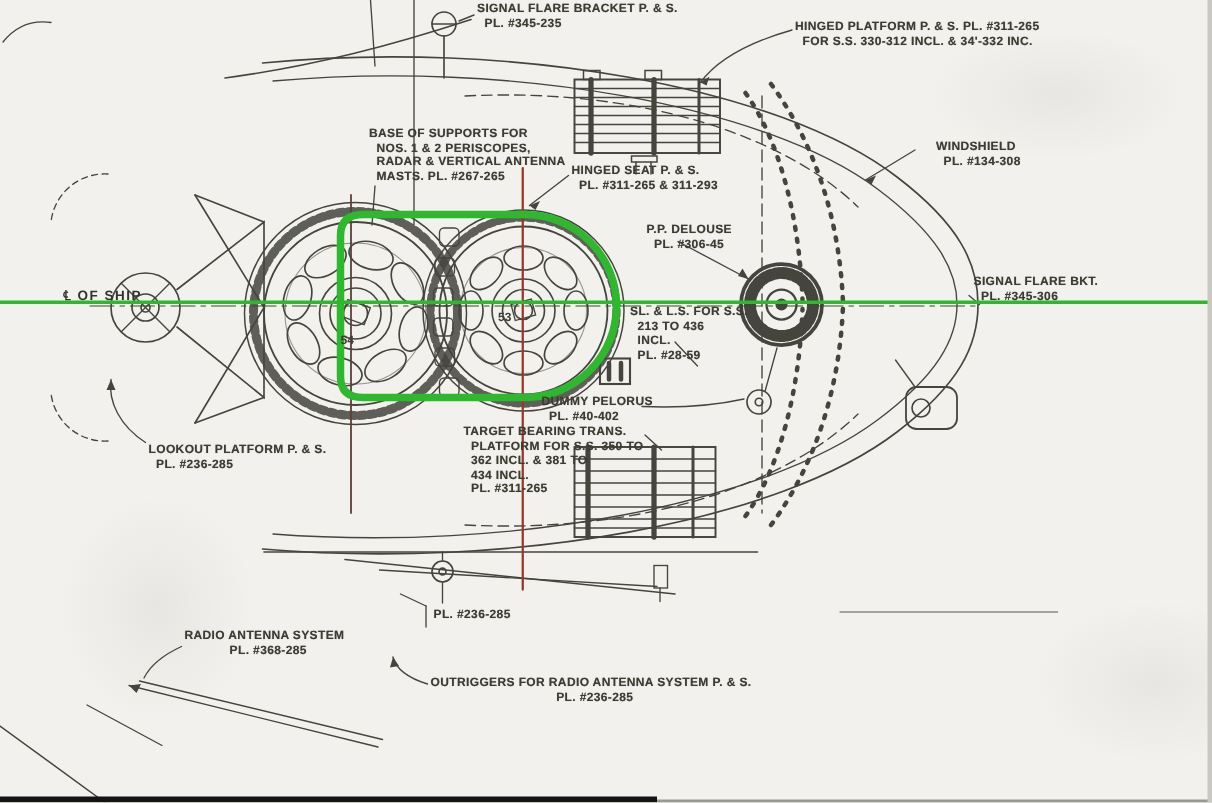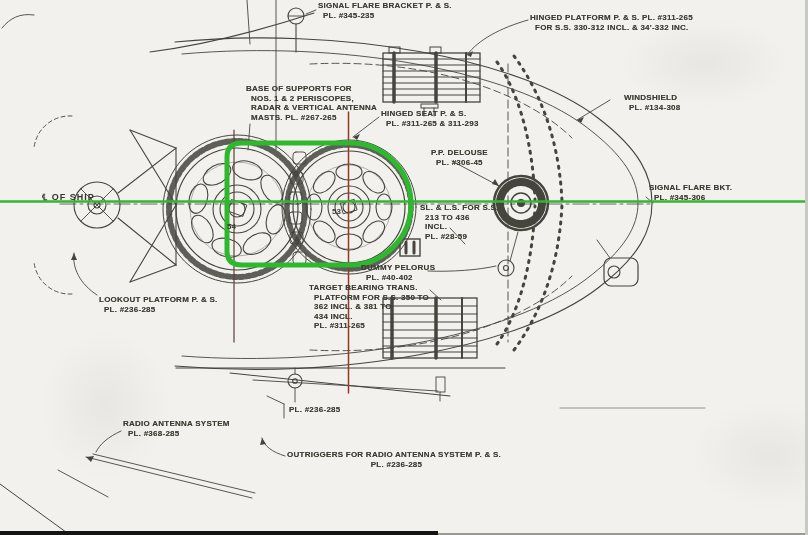--- a/index.html
+++ b/index.html
@@ -279,21 +279,21 @@
         <div>434 INCL.</div>
         <div>PL. #311-265</div>
       </div>
       <div class="dlabel" style="left: 99px; top: 295px;">
         <div>LOOKOUT PLATFORM P. &amp; S.</div>
         <div>PL. #236-285</div>
       </div>
       <div class="dlabel" style="left: 289px; top: 405px;">
         <div>PL. #236-285</div>
       </div>
-      <div class="dlabel" style="left: 123px; top: 419px;">
+      <div class="dlabel" style="left: 123px; top: 419px; text-align: center;">
         <div>RADIO ANTENNA SYSTEM</div>
         <div>PL. #368-285</div>
       </div>
       <div class="dlabel" style="left: 287px; top: 450px; text-align: center;">
         <div>OUTRIGGERS FOR RADIO ANTENNA SYSTEM P. &amp; S.</div>
         <div>PL. #236-285</div>
       </div>
     </div>
 
   <div class="centerline-label">℄ OF SHIP</div>

